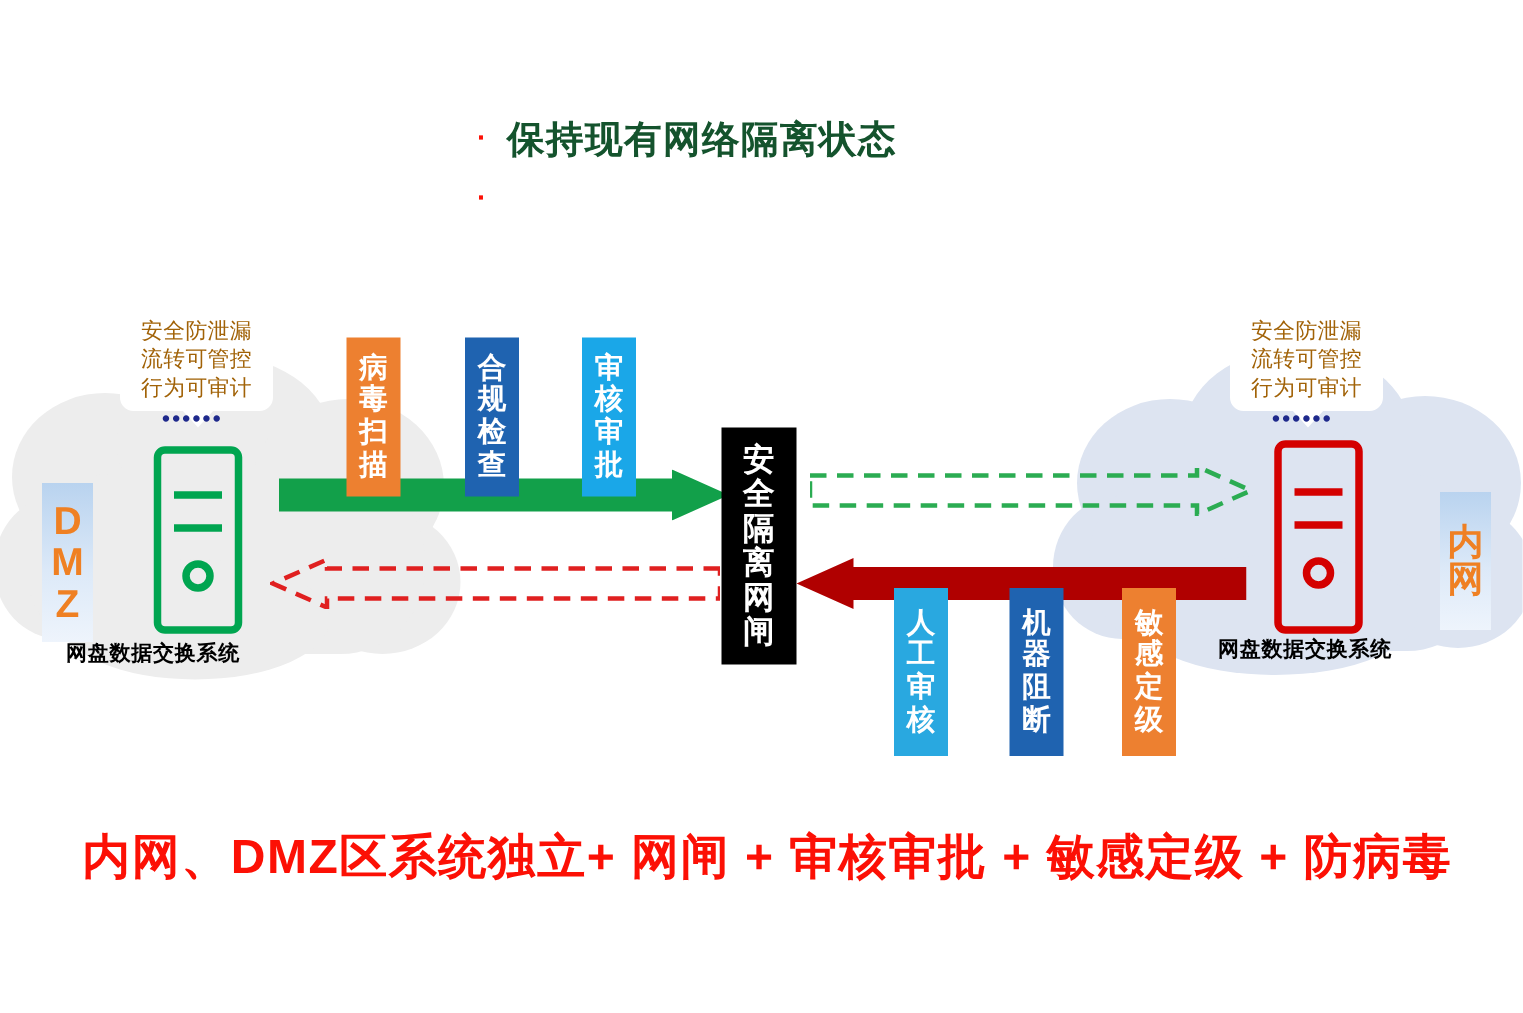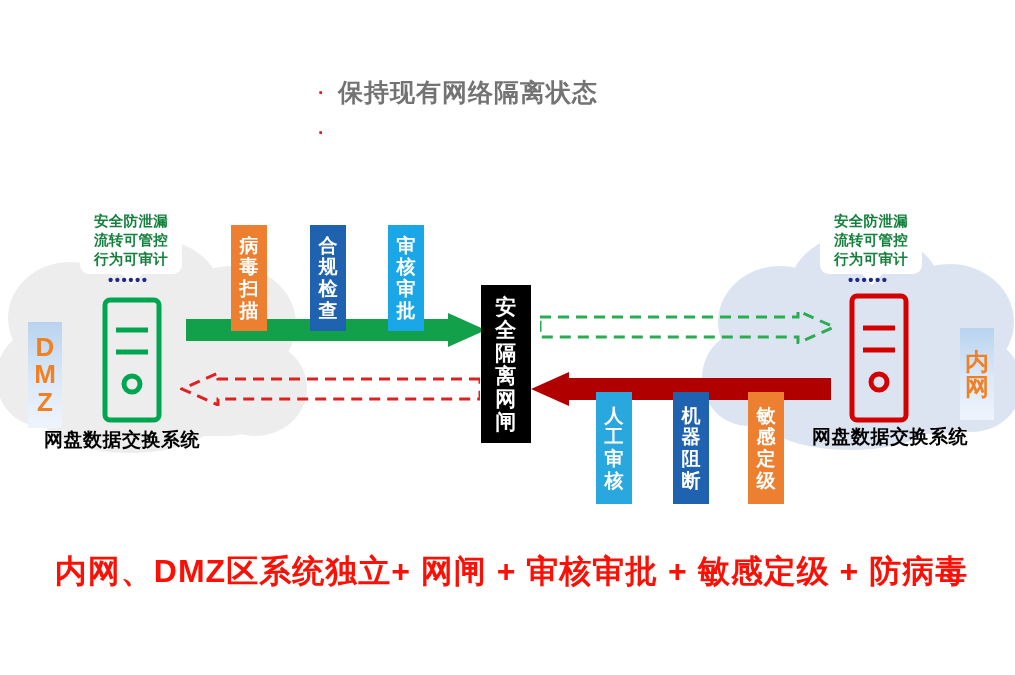--- a/index.html
+++ b/index.html
@@ -34,21 +34,21 @@
     font-size: 19px;
     line-height: 1;
     text-align: left;
     font-weight: 700;
     color: #fc1005;
   }
   .bullet-text {
     font-size: 25px;
     font-weight: 700;
     letter-spacing: 1px;
-    color: #737373;
+    color: #14532d;
     white-space: nowrap;
   }
 
   
   .cloud {
     position: absolute;
     pointer-events: none;
   }
 
   
@@ -69,23 +69,23 @@
   
   .callout {
     position: absolute;
     background: #ffffff;
     border-radius: 9px;
     padding: 6px 7px 5px 7px;
     text-align: center;
     box-sizing: border-box;
   }
   .callout-line {
-    color: #15803d;
+    color: #a16207;
     font-size: 14.5px;
-    font-weight: 700;
+    font-weight: 400;
     line-height: 1.30;
     white-space: nowrap;
     letter-spacing: 0.3px;
   }
   .callout-tail {
     position: absolute;
     left: 50%;
     bottom: -11px;
     margin-left: -10px;
     width: 0; height: 0;
@@ -102,21 +102,21 @@
   }
   #dots-left  { left: 108px; top: 272px; color: #1f2a8c; }
   #dots-right { left: 848px; top: 272px; color: #1f2a8c; }
 
   
   .server { position: absolute; }
 
   
   .sys-caption {
     position: absolute;
-    font-size: 19px;
+    font-size: 14px;
     font-weight: 700;
     color: #000;
     white-space: nowrap;
     letter-spacing: 0.5px;
   }
   #cap-left  { left: 44px;  top: 427px; }
   #cap-right { left: 812px; top: 424px; }
 
   
   .vbar {

